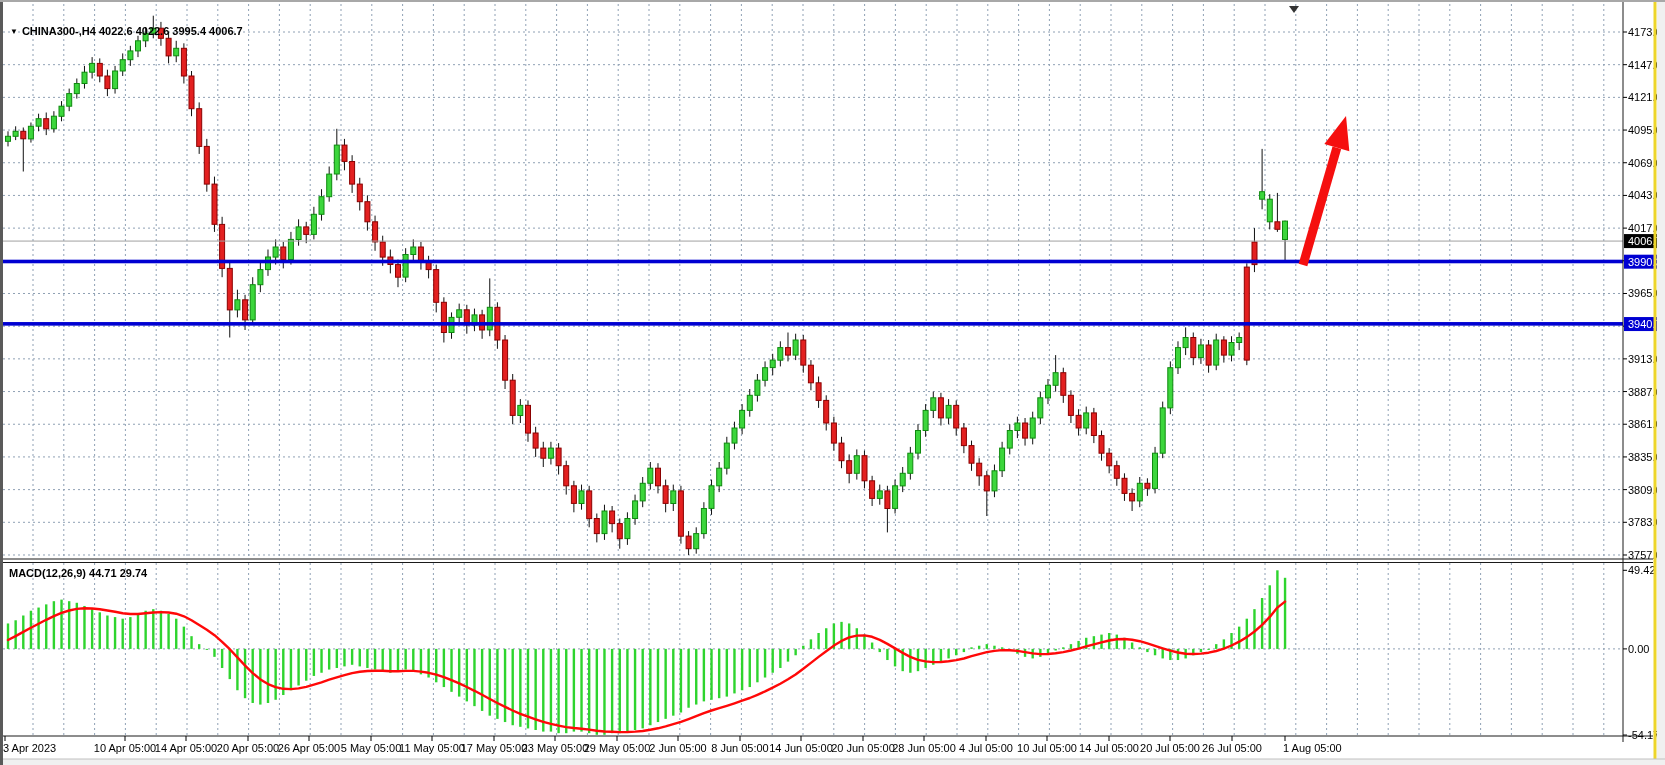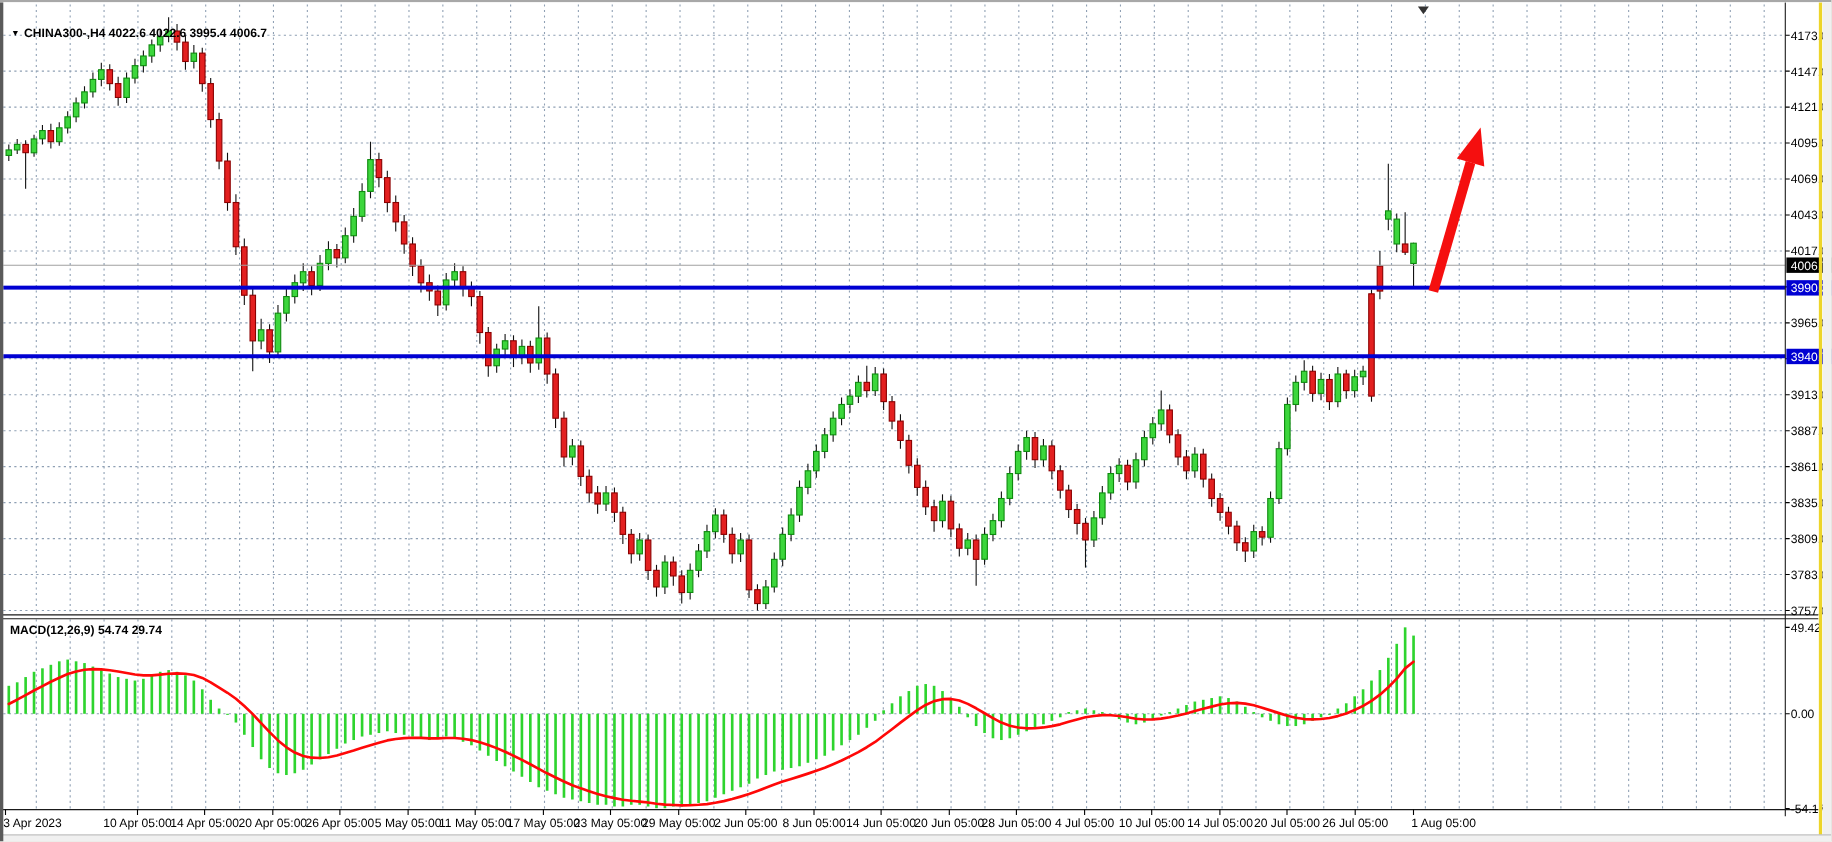--- a/index.html
+++ b/index.html
@@ -1076,15 +1076,15 @@
       <text x="1283" y="750" font-size="11" font-family="&quot;Liberation Sans&quot;,sans-serif" fill="#000" text-anchor="start">1 Aug 05:00</text>
       <path d="M1289 4 L1299 4 L1294 11 Z" fill="#333"></path>
       <line x1="1303" y1="263" x2="1336.8499207596901" y2="145.70608853037615" stroke="#f50f0f" stroke-width="9"></line>
       <path d="M1346 114 L1349.3401980595352 149.31066520080125 L1324.359643459845 142.10151185995105 Z" fill="#f50f0f"></path>
       <rect x="1653.5" y="0" width="3" height="757" fill="#edd52a"></rect>
       <rect x="1657" y="0" width="8" height="765" fill="#f0f0f0"></rect>
       <rect x="0" y="757" width="1665" height="8" fill="#f0f0f0"></rect>
       <line x1="0" y1="757" x2="1665" y2="757" stroke="#c0c0c0" stroke-width="1"></line>
     </svg>
   <div class="ttl"><span class="caret">▼</span><span>CHINA300-,H4</span><span> </span><span>4022.6 4022.6 3995.4 4006.7</span></div>
-  <div class="ind">MACD(12,26,9) 54.74 29.74</div>
+  <div class="ind">MACD(12,26,9) 44.71 29.74</div>
   <div id="leftedge"></div>
 </div>
 
 </body></html>

